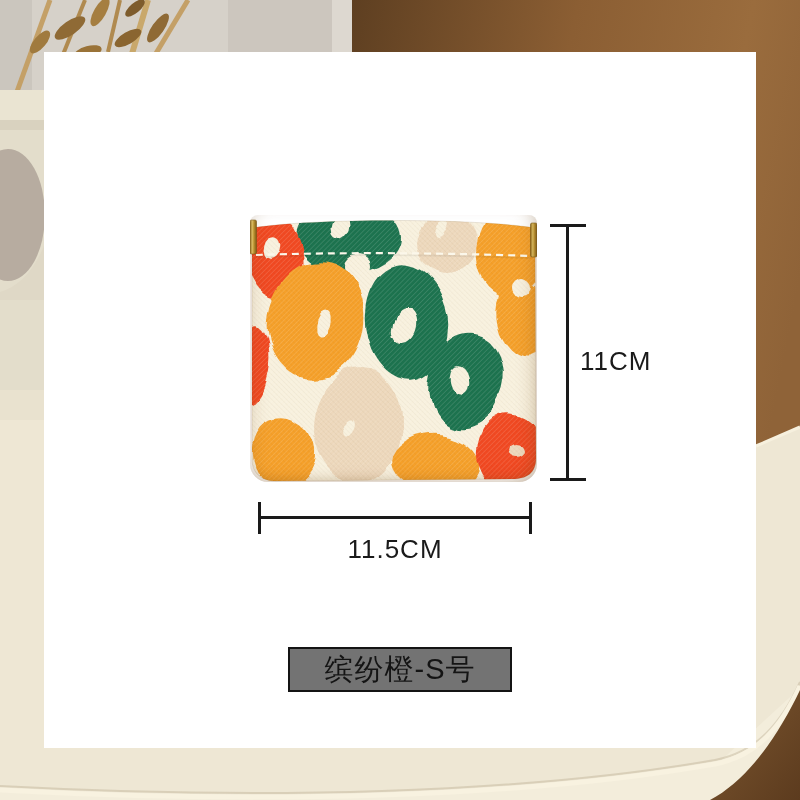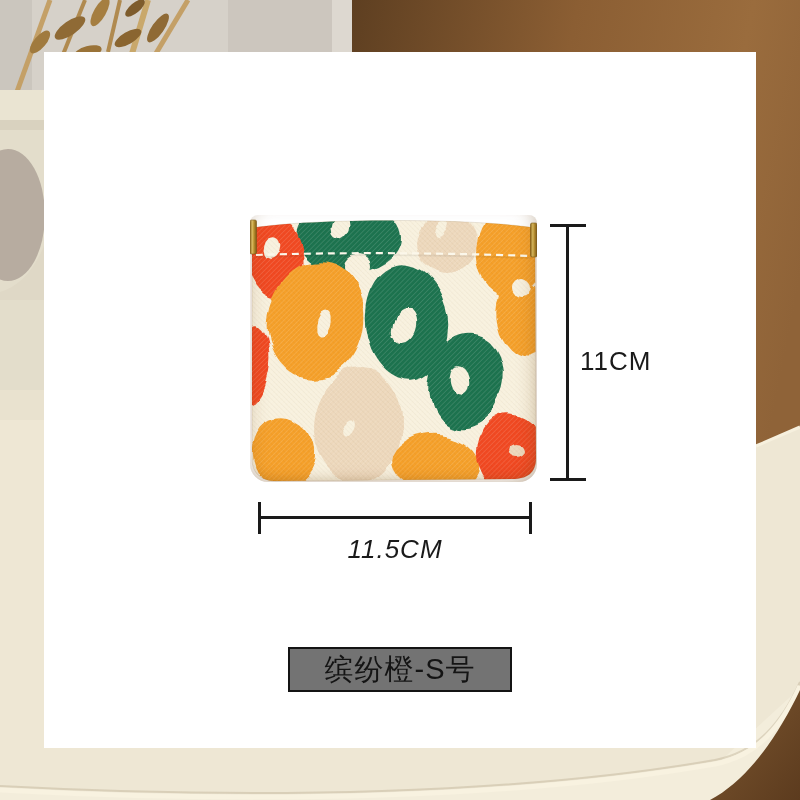--- a/index.html
+++ b/index.html
@@ -37,21 +37,21 @@
   .dim-v-cap-bot{left:506px;top:426px;width:36px;height:3px;}
   .dim-h-line{left:214px;top:464px;width:274px;height:3px;}
   .dim-h-cap-left{left:214px;top:450px;width:3px;height:32px;}
   .dim-h-cap-right{left:485px;top:450px;width:3px;height:32px;}
   .height-label{
     position:absolute;left:536px;top:294px;font-size:26px;line-height:30px;
     color:#1a1a1a;letter-spacing:1px;white-space:nowrap;
   }
   .width-label{
     position:absolute;left:214px;top:482px;width:274px;text-align:center;
-    font-size:26px;line-height:30px;color:#1a1a1a;letter-spacing:1px;font-style:italic;
+    font-size:26px;line-height:30px;color:#1a1a1a;letter-spacing:1px;
   }
   .variant-box{
     position:absolute;left:244px;top:595px;width:224px;height:45px;
     border:2px solid #141414;box-sizing:border-box;background:#737373;
     display:flex;align-items:center;justify-content:center;
   }
   .variant-box span{font-size:29px;color:#141414;letter-spacing:1px;}
 </style>
 </head>
 <body>

